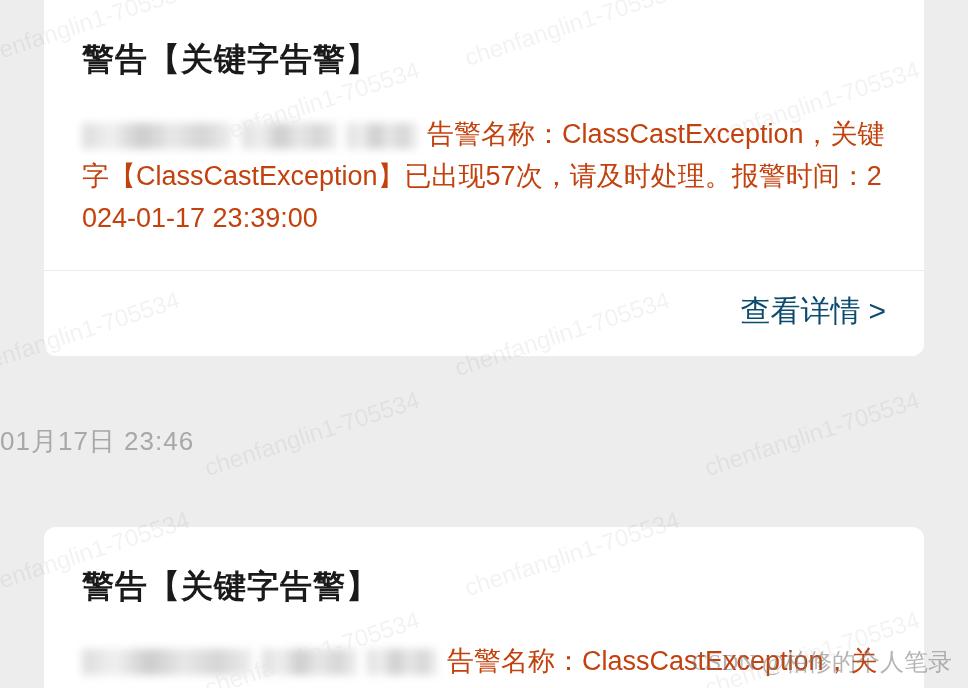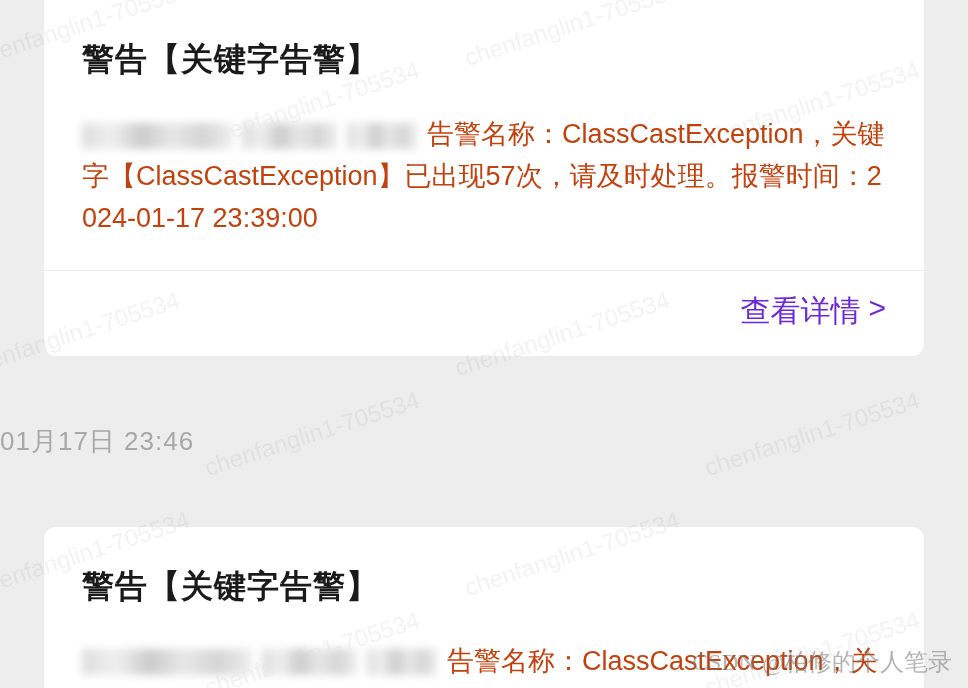--- a/index.html
+++ b/index.html
@@ -47,23 +47,24 @@
       height: 1px;
       background: #ebebeb;
       margin: 0 0;
     }
     .card-footer {
       padding: 20px 38px 24px 38px;
       text-align: right;
     }
     .detail-link {
       font-size: 30px;
-      color: #6d28d9;
+      color: #0c4a6e;
       cursor: pointer;
       display: inline-flex;
+      align-items: center;
     }
     .detail-link .chev {
       margin-left: 8px;
       font-size: 30px;
       font-weight: 400;
     }
     .timestamp {
       text-align: left;
       font-size: 26px;
       color: #a8a8a8;

